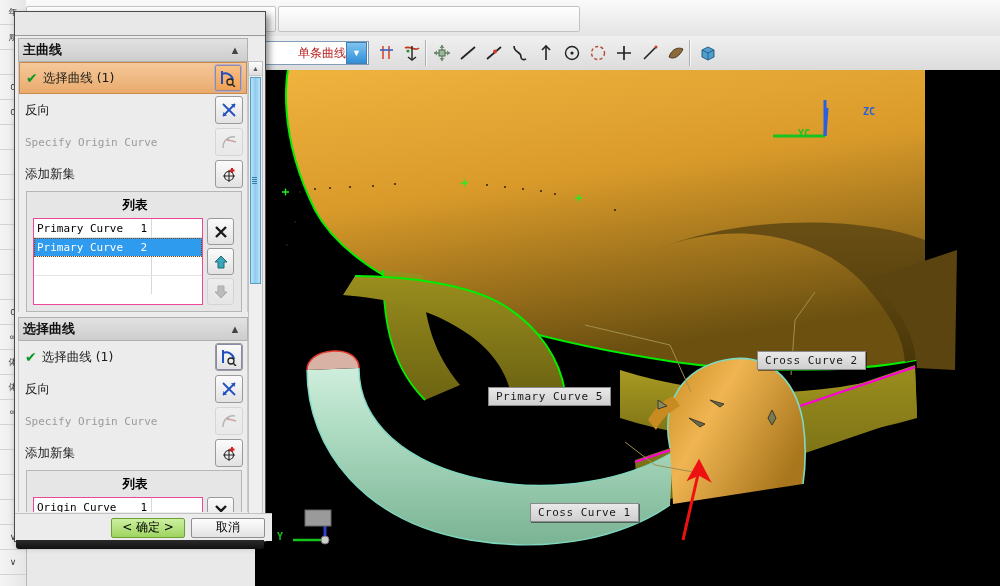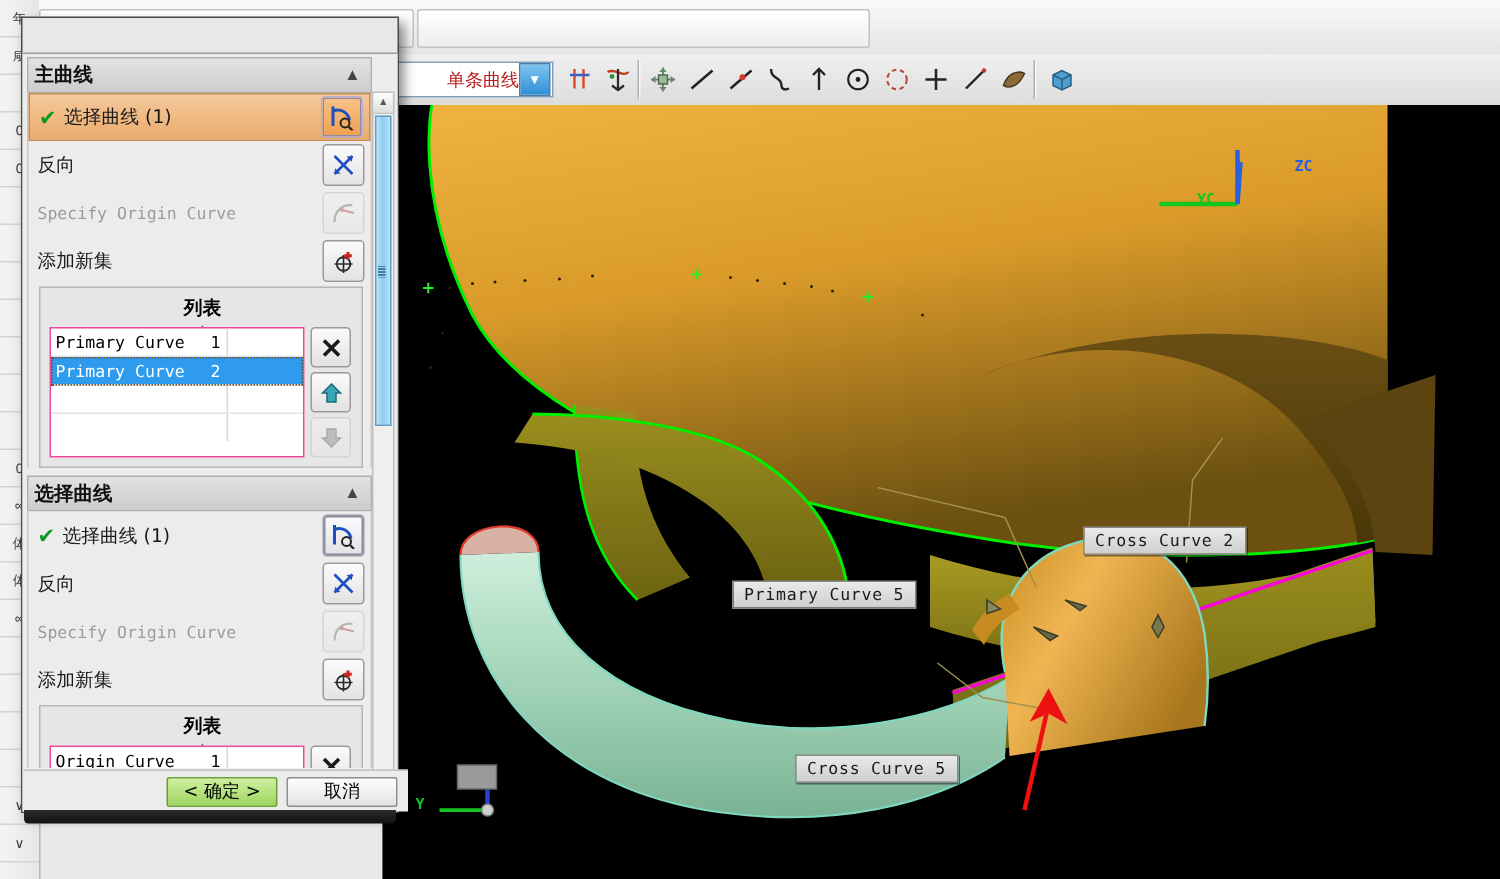--- a/index.html
+++ b/index.html
@@ -356,23 +356,23 @@
     </g>
 
     <g data-name="corner-axis-triad">
       <path d="M70 470 V440" stroke="#2a3fd0" stroke-width="3"></path>
       <path d="M70 470 H38" stroke="#15c41e" stroke-width="2.5"></path>
       <rect x="50" y="440" width="26" height="16" fill="#9a9a9a" stroke="#666"></rect>
       <circle cx="70" cy="470" r="4" fill="#cfcfcf" stroke="#777"></circle>
     </g>
   </svg>
 
-  <div class="vplabel" data-name="label-cross-curve-2" style="left:467px;top:281px;">Cross Curve  2</div>
+  <div class="vplabel" data-name="label-cross-curve-2" style="left:502px;top:281px;">Cross Curve  2</div>
   <div class="vplabel" data-name="label-primary-curve-1" style="left:233px;top:317px;">Primary Curve  5</div>
-  <div class="vplabel" data-name="label-cross-curve-1" style="left:275px;top:433px;">Cross Curve  5</div>
+  <div class="vplabel" data-name="label-cross-curve-1" style="left:275px;top:433px;">Cross Curve  1</div>
 
   <div class="axlabel" data-name="wcs-label-yc" style="left:543px;top:58px;color:#15c41e;">YC</div>
   <div class="axlabel" data-name="wcs-label-zc" style="left:608px;top:36px;color:#2a5fe0;">ZC</div>
   <div class="axlabel" data-name="corner-triad-label-y" style="left:22px;top:461px;color:#15c41e;">Y</div>
 </div>
 
 <style>
   #viewport .axlabel[data-name="wcs-label-yc"]{left:512px;top:54px;}
   #viewport .axlabel[data-name="wcs-label-zc"]{left:582px;top:36px;}
 </style>

